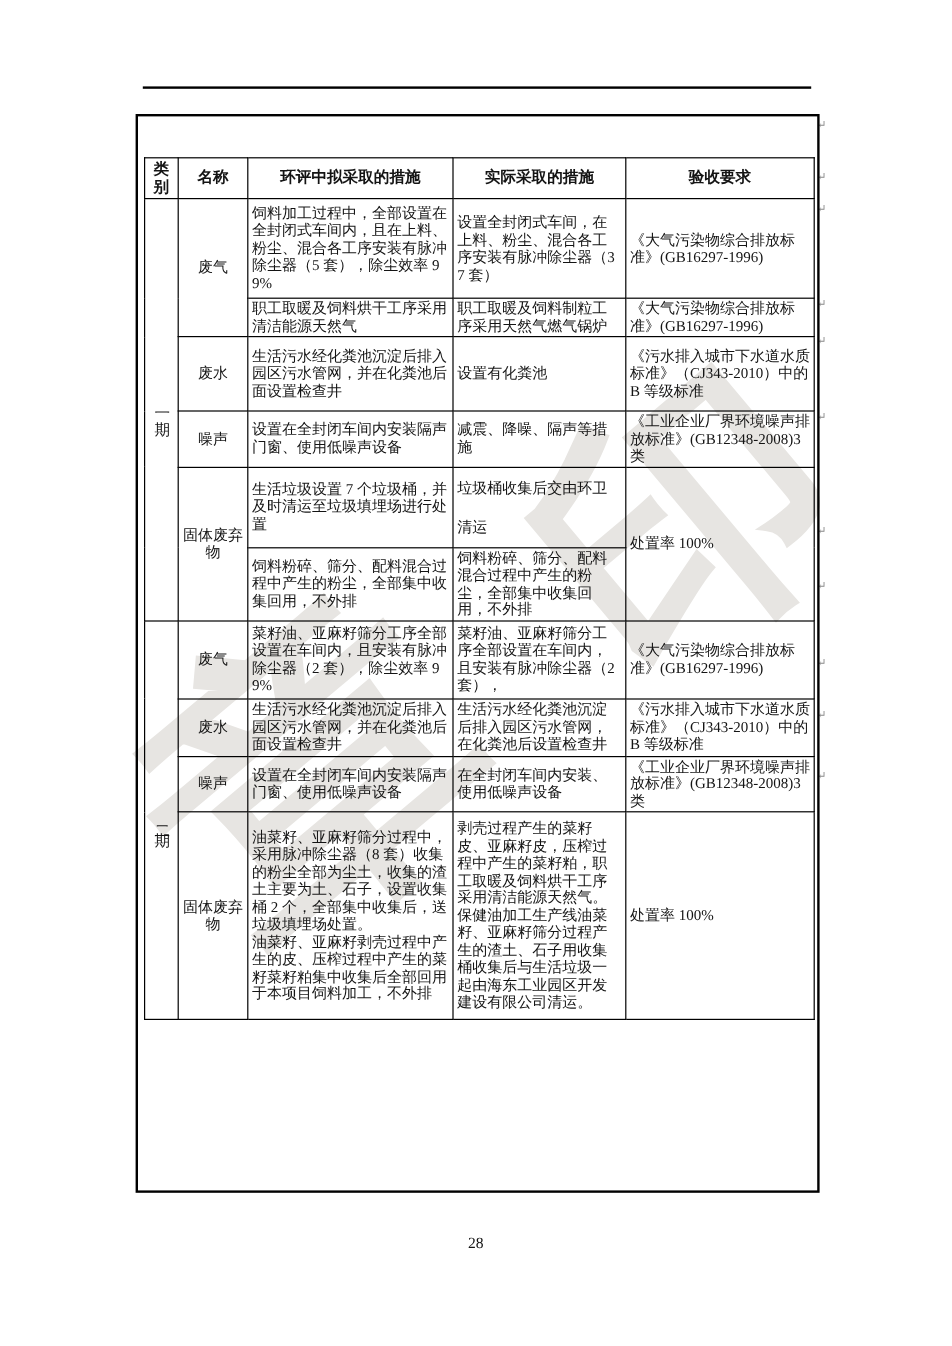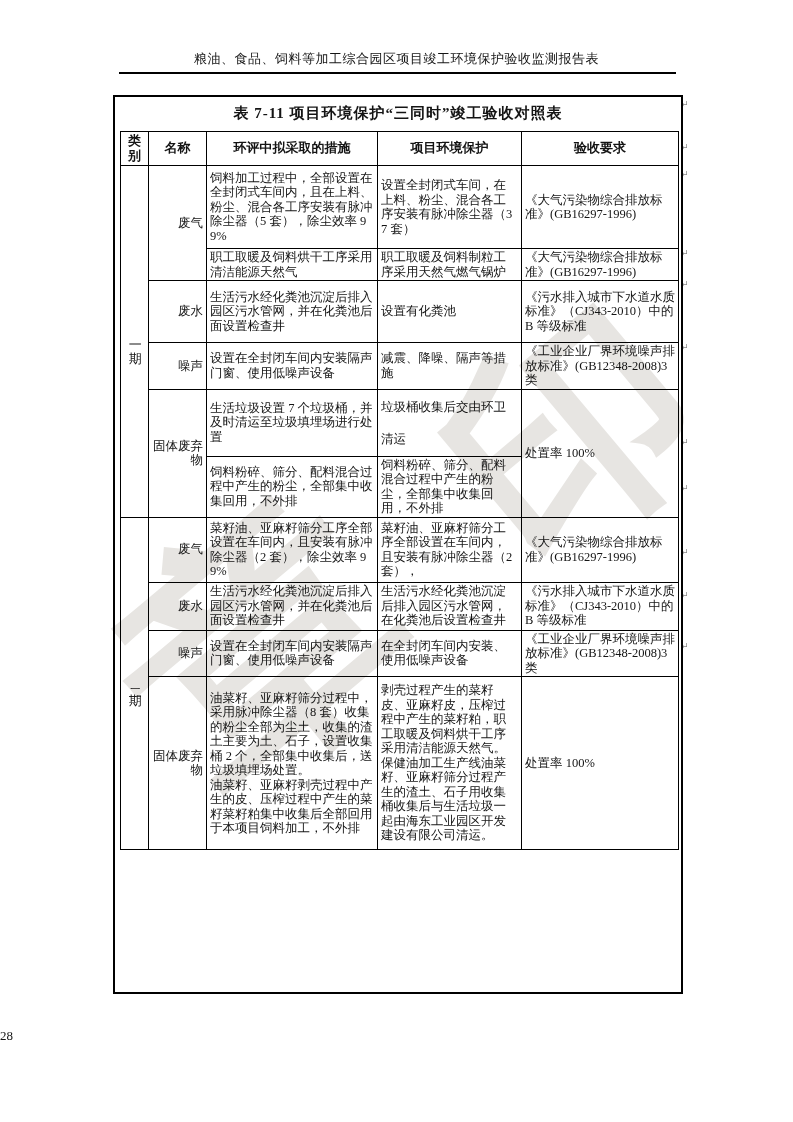--- a/index.html
+++ b/index.html
@@ -35,72 +35,70 @@
     border-collapse:collapse; table-layout:fixed;
     font-size:12.5px; line-height:14.5px;
   }
   table.cmp th, table.cmp td {
     border:1px solid #000; padding:1px 3px; vertical-align:middle;
     overflow:hidden; word-break:break-all;
   }
   table.cmp th { font-weight:bold; text-align:center; font-size:13px; padding:2px 1px;margin-top:32px; }
   td.period-cell { text-align:center; }
   .vertical { writing-mode:vertical-rl; text-orientation:upright; letter-spacing:4px; font-size:13px; }
-  td.name-cell { text-align:right; padding-left:6px; }
+  td.name-cell { text-align:center; padding-left:6px; }
   td.measure, td.acc { text-align:left; }
   .pre-line { white-space:pre-line; }
   .loose { line-height:32px; }
   .u { }
   .mark { position:absolute; z-index:1; left:681px; color:#8a8a8a; font-size:9px; line-height:9px; }
   .page-number {
     position:absolute; z-index:1; top:1028px; left:0; width:100%;
-    font-size:13px;
+    text-align:center; font-size:13px;
   }
 </style>
 </head>
 <body>
 
 <div class="page">
 
   <span class="wm wm1">印</span>
   <span class="wm wm2">章</span>
 
-  <div class="doc-header">粮油、食品、饲料等加工综合园区项目竣工环境保护验收监测报告表</div>
   <div class="header-rule"></div>
 
   <span class="mark" style="top:100px">↵</span>
   <span class="mark" style="top:143px">↵</span>
   <span class="mark" style="top:170px">↵</span>
   <span class="mark" style="top:249px">↵</span>
   <span class="mark" style="top:280px">↵</span>
   <span class="mark" style="top:343px">↵</span>
   <span class="mark" style="top:438px">↵</span>
   <span class="mark" style="top:484px">↵</span>
   <span class="mark" style="top:548px">↵</span>
   <span class="mark" style="top:591px">↵</span>
   <span class="mark" style="top:642px">↵</span>
 
   <div class="frame">
-    <div class="tbl-title">表 7-11  项目环境保护“三同时”竣工验收对照表</div>
 
     <table class="cmp">
       <colgroup>
         <col style="width:28px">
         <col style="width:58px">
         <col style="width:171px">
         <col style="width:144px">
         <col style="width:157px">
       </colgroup>
 
       <tbody>
           <tr style="height:32px">
         <th>类别</th>
         <th>名称</th>
         <th>环评中拟采取的措施</th>
-        <th>项目环境保护</th>
+        <th>实际采取的措施</th>
         <th>验收要求</th>
       </tr>
 
       <tr style="height:83px">
         <td class="period-cell" rowspan="6"><span class="vertical">一期</span></td>
         <td class="name-cell" rowspan="2">废气</td>
         <td class="measure">饲料加工过程中，全部设置在全封闭式车间内，且在上料、粉尘、混合各工序安装有脉冲除尘器（5 套），除尘效率 99%</td>
         <td class="measure">设置全封闭式车间，在上料、粉尘、混合各工序安装有脉冲除尘器（37 套）</td>
         <td class="acc">《大气污染物综合排放标准》(GB16297-1996)</td>
       </tr>

